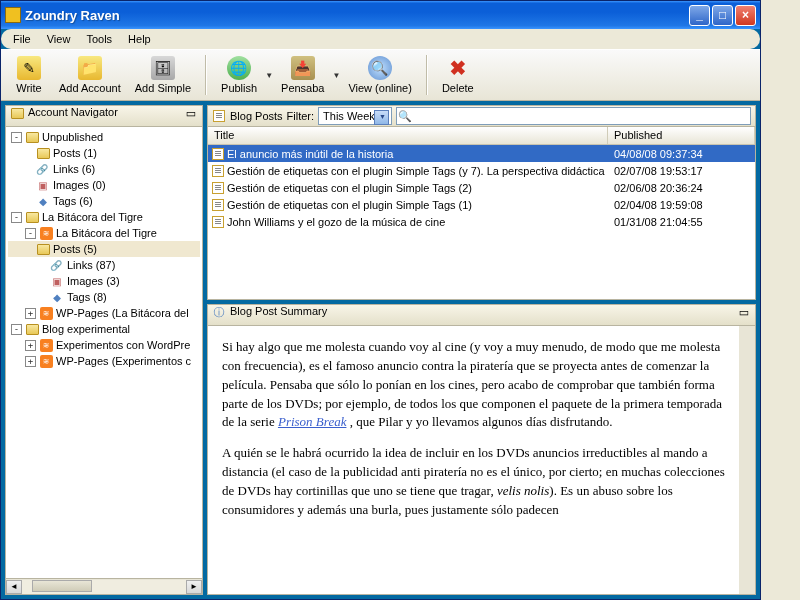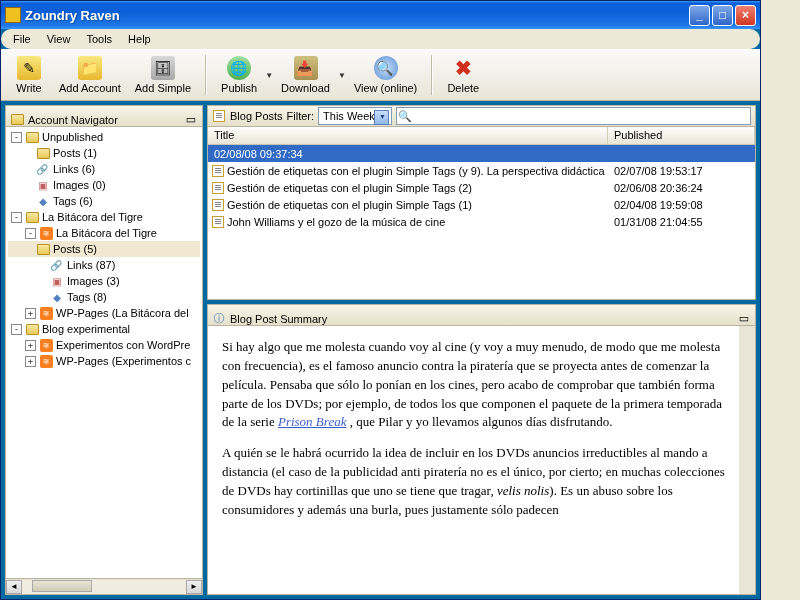--- a/index.html
+++ b/index.html
@@ -15,21 +15,21 @@
 .menubar { height: 20px; background: #ece9d8; display: flex; align-items: center; padding: 0 4px; font-size: 11px; border-radius: 10px; }
 .menubar span { padding: 2px 8px; }
 .toolbar { height: 52px; background: linear-gradient(to bottom, #fafafa, #e8e5d6); border-top: 1px solid #fff; border-bottom: 1px solid #b8b4a0; display: flex; align-items: center; padding: 2px 6px; gap: 2px; }
 .tb-btn { display: flex; flex-direction: column; align-items: center; padding: 2px 6px; min-width: 44px; }
 .tb-icon { width: 24px; height: 24px; margin-bottom: 2px; border-radius: 3px; display:flex;align-items:center;justify-content:center;font-size:14px;}
 .tb-sep { width: 2px; height: 40px; border-left: 1px solid #c0bca8; border-right: 1px solid #fff; margin: 0 6px; }
 .tb-dd { font-size: 8px; margin-left: 2px; color: #333; align-self: center; }
 .content { flex: 1; display: flex; padding: 4px; gap: 4px; overflow: hidden; }
 .left { width: 198px; display: flex; flex-direction: column; }
 .right { flex: 1; display: flex; flex-direction: column; gap: 4px; overflow: hidden; }
-.pane-hdr { height: 22px; background: linear-gradient(to bottom, #f8f5e8, #e4e0ca); border: 1px solid #b8b4a0; display: flex; align-items: flex-end; padding: 0 4px; gap: 4px; }
+.pane-hdr { height: 22px; background: linear-gradient(to bottom, #f8f5e8, #e4e0ca); border: 1px solid #b8b4a0; display: flex; align-items: flex-start; padding: 0 4px; gap: 4px; }
 .pane-hdr .hdr-title { flex: 1; font-weight: normal; }
 .hdr-icon { width: 14px; height: 14px; display:flex;align-items:center;justify-content:center;font-size:11px; }
 .tree { flex: 1; background: #fff; border: 1px solid #b8b4a0; border-top: none; overflow: auto; font-size: 11px; padding: 2px; }
 .tree-row { display: flex; align-items: center; height: 16px; white-space: nowrap; }
 .exp { width: 11px; height: 11px; border: 1px solid #888; background: #fff; display: flex; align-items: center; justify-content: center; font-size: 9px; line-height: 1; margin: 0 3px; color: #333; font-family: monospace; }
 .tree-icon { width: 14px; height: 14px; margin-right: 3px; display:inline-flex;align-items:center;justify-content:center;font-size:10px;}
 .tree-row.sel { background: #f0e8d0; }
 .hscroll { height: 16px; background: #e8e5d6; border: 1px solid #b8b4a0; border-top: none; display: flex; align-items: center; }
 .hscroll .arrow { width: 16px; height: 14px; background: linear-gradient(#f0f0f0,#d8d8d8); border: 1px solid #aaa; font-size: 8px; display: flex; align-items: center; justify-content: center; }
 .hscroll .track { flex: 1; height: 14px; background: #f0ede0; }
@@ -98,21 +98,21 @@
     <div style="display:flex;align-items:flex-start">
         <div class="tb-btn">
           <div class="tb-icon" style="background:linear-gradient(#a0e0a0,#50b050);border-radius:50%">🌐</div>
           <span>Publish</span>
         </div>
         <span class="tb-dd">▼</span>
       </div>
     <div style="display:flex;align-items:flex-start">
         <div class="tb-btn">
           <div class="tb-icon" style="background:linear-gradient(#d0c080,#a89050)">📥</div>
-          <span>Download</span>
+          <span>Pensaba</span>
         </div>
         <span class="tb-dd">▼</span>
       </div>
     <div class="tb-btn">
         <div class="tb-icon" style="background:radial-gradient(#c0e0ff,#6090d0);border-radius:50%">🔍</div>
         <span>View (online)</span>
       </div>
     <div class="tb-sep"></div>
     <div class="tb-btn">
         <div class="tb-icon" style="color:#d03020;font-size:20px;font-weight:bold">✖</div>
@@ -240,26 +240,30 @@
           <div class="search-box">
               <span style="color:#888">🔍</span>
             </div>
         </div>
         <div class="list">
           <div class="list-cols">
             <div class="col" style="width:400px">Title</div>
             <div class="col" style="flex:1">Published</div>
           </div>
           <div class="list-row sel">
-              <div class="c2">02/08/08 09:37:34</div>
+              <div class="c1">
+                <span class="post-icon"></span>
+                <span>El anuncio más inútil de la historia</span>
+              </div>
+              <div class="c2">04/08/08 09:37:34</div>
             </div>
           <div class="list-row">
               <div class="c1">
                 <span class="post-icon"></span>
-                <span>Gestión de etiquetas con el plugin Simple Tags (y 9). La perspectiva didáctica</span>
+                <span>Gestión de etiquetas con el plugin Simple Tags (y 7). La perspectiva didáctica</span>
               </div>
               <div class="c2">02/07/08 19:53:17</div>
             </div>
           <div class="list-row">
               <div class="c1">
                 <span class="post-icon"></span>
                 <span>Gestión de etiquetas con el plugin Simple Tags (2)</span>
               </div>
               <div class="c2">02/06/08 20:36:24</div>
             </div>

